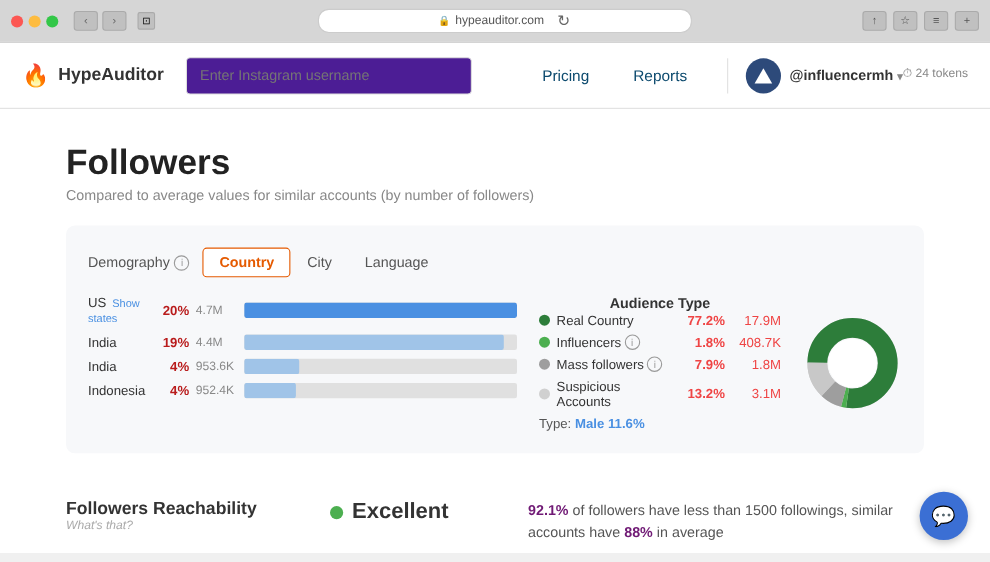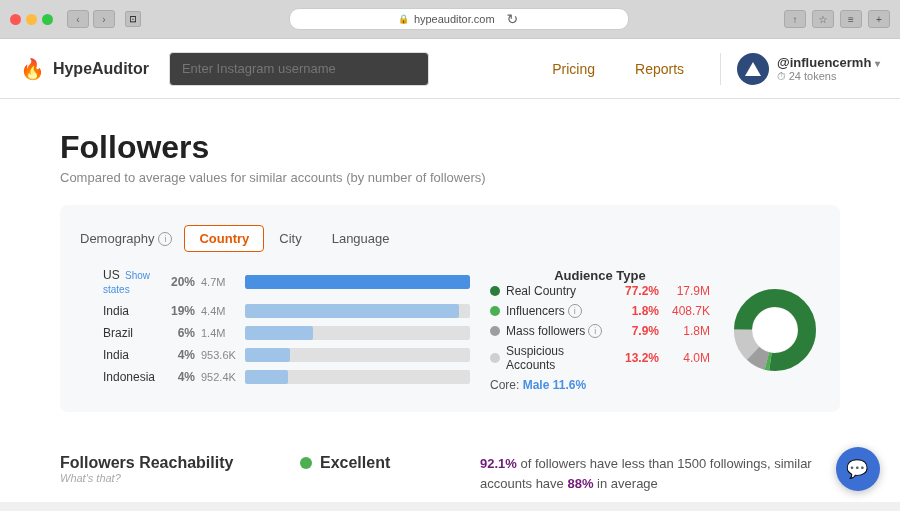--- a/index.html
+++ b/index.html
@@ -21,50 +21,50 @@
     .lock-icon { font-size: 9px; color: #888; }
     .reload-btn { margin-left: 8px; font-size: 14px; color: #666; cursor: pointer; }
     .browser-controls { display: flex; gap: 6px; align-items: center; margin-left: 8px; }
     .ctrl-btn { width: 22px; height: 18px; background: #c0c0c0; border-radius: 3px; display: flex; align-items: center; justify-content: center; font-size: 10px; color: #555; border: 1px solid #aaa; }
 
     
     .app-navbar { background: white; border-bottom: 1px solid #e0e0e0; padding: 0 20px; height: 60px; display: flex; align-items: center; }
     .logo-area { display: flex; align-items: center; gap: 8px; margin-right: 20px; }
     .logo-flame { color: #ff6600; font-size: 20px; }
     .logo-text { font-size: 16px; font-weight: 700; color: #333; }
-    .username-input { flex: 1; max-width: 260px; height: 34px; border: 1px solid #ddd; border-radius: 4px; padding: 0 12px; font-size: 13px; color: #aaa; background: #404040; }
+    .username-input { flex: 1; max-width: 260px; height: 34px; border: 1px solid #ddd; border-radius: 4px; padding: 0 12px; font-size: 13px; color: #aaa; background: #4c1d95; }
     .nav-links { display: flex; align-items: center; gap: 0; margin-left: auto; }
-    .nav-link { padding: 0 20px; font-size: 14px; color: #a16207; cursor: pointer; height: 60px; display: flex; align-items: center; text-align: center; }
+    .nav-link { padding: 0 20px; font-size: 14px; color: #0c4a6e; cursor: pointer; height: 60px; display: flex; align-items: center; text-align: center; }
     .user-area { display: flex; align-items: center; gap: 8px; margin-left: 16px; padding-left: 16px; border-left: 1px solid #e0e0e0; }
     .user-avatar { width: 32px; height: 32px; background: #2d4a7a; border-radius: 50%; display: flex; align-items: center; justify-content: center; }
     .avatar-triangle { width: 0; height: 0; border-left: 8px solid transparent; border-right: 8px solid transparent; border-bottom: 14px solid white; }
-    .user-info { display: flex; flex-direction: column; }
+    .user-info { display: flex; flex-direction: row; }
     .user-name { font-size: 13px; font-weight: 600; color: #333; }
     .user-tokens { font-size: 11px; color: #888; }
 
     
     .main-content { background: white; padding: 30px 60px; height: calc(511px - 60px - 48px); overflow-y: auto; }
     .page-title { font-size: 32px; font-weight: 800; color: #222; margin-bottom: 4px; }
     .comparison-note { font-size: 13px; color: #888; margin-bottom: 20px; }
 
     
     .followers-panel { background: #f7f8fa; border-radius: 8px; padding: 20px; margin-bottom: 24px; }
     .panel-tabs { display: flex; align-items: center; gap: 0; margin-bottom: 16px; }
     .demography-label { font-size: 13px; color: #555; margin-right: 12px; display: flex; align-items: center; gap: 4px; }
     .info-icon { width: 14px; height: 14px; border-radius: 50%; border: 1px solid #999; display: inline-flex; align-items: center; justify-content: center; font-size: 9px; color: #999; }
     .tab-btn { padding: 5px 14px; border-radius: 4px; font-size: 13px; cursor: pointer; border: 1px solid transparent; }
     .tab-btn.active { background: white; border-color: #e55a00; color: #e55a00; font-weight: 600; }
     .tab-btn.inactive { color: #555; background: transparent; }
 
     .panel-body { display: flex; gap: 20px; }
-    .country-bars { flex: 1; margin-left: 23px; }
+    .country-bars { flex: 1; }
     .bar-row { display: flex; align-items: center; margin-bottom: 8px; gap: 6px; }
     .bar-country { font-size: 12px; color: #333; width: 58px; }
     .show-states { font-size: 10px; color: #4a90e2; cursor: pointer; margin-left: 2px; }
-    .bar-pct { font-size: 12px; font-weight: 600; color: #737373; width: 28px; text-align: right; }
+    .bar-pct { font-size: 12px; font-weight: 600; color: #b91c1c; width: 28px; text-align: right; }
     .bar-value { font-size: 11px; color: #888; width: 38px; }
     .bar-track { flex: 1; height: 14px; background: #e0e0e0; border-radius: 2px; overflow: hidden; }
     .bar-fill { height: 100%; border-radius: 2px; }
     .bar-fill.primary { background: #4a90e2; }
     .bar-fill.secondary { background: #a0c4e8; }
 
     .audience-type { width: 220px; }
     .audience-title { font-size: 13px; font-weight: 600; color: #333; margin-bottom: 1px; text-align: center; }
     .audience-row { display: flex; align-items: center; margin-bottom: 6px; gap: 6px; }
     .dot { width: 10px; height: 10px; border-radius: 50%; flex-shrink: 0; }
@@ -82,21 +82,21 @@
     .donut-area { width: 90px; display: flex; align-items: center; justify-content: center; }
 
     
     .metric-row { display: flex; align-items: flex-start; padding: 18px 0; border-bottom: 1px solid #f0f0f0; }
     .metric-label-area { width: 240px; flex-shrink: 0; }
     .metric-title { font-size: 16px; font-weight: 700; color: #333; }
     .metric-whats-that { font-size: 11px; color: #aaa; cursor: pointer; font-style: italic; }
     .metric-result { display: flex; align-items: center; gap: 8px; width: 180px; }
     .status-dot { width: 12px; height: 12px; border-radius: 50%; flex-shrink: 0; }
     .status-dot.excellent { background: #4caf50; }
-    .status-label { font-size: 16px; font-weight: 700; color: #333; }
+    .status-label { font-size: 20px; font-weight: 700; color: #333; }
     .metric-desc { flex: 1; font-size: 13px; color: #555; line-height: 1.5; }
     .metric-bold { font-weight: 700; color: #701a75; }
 
     
     .chat-button { position: fixed; bottom: 20px; right: 20px; width: 44px; height: 44px; background: #3b6fd4; border-radius: 50%; display: flex; align-items: center; justify-content: center; cursor: pointer; box-shadow: 0 2px 8px rgba(0,0,0,0.25); }
     .chat-icon { color: white; font-size: 18px; }
   </style>
 </head>
 <body>
 
@@ -179,28 +179,20 @@
 
         <div class="bar-row">
           <span class="bar-country">India</span>
           <span class="bar-pct">19%</span>
           <span class="bar-value">4.4M</span>
           <div class="bar-track">
             <div class="bar-fill secondary" style="width:95%"></div>
           </div>
         </div>
 
-        <div class="bar-row">
-          <span class="bar-country">Brazil</span>
-          <span class="bar-pct">6%</span>
-          <span class="bar-value">1.4M</span>
-          <div class="bar-track">
-            <div class="bar-fill secondary" style="width:30%"></div>
-          </div>
-        </div>
 
         <div class="bar-row">
           <span class="bar-country">India</span>
           <span class="bar-pct">4%</span>
           <span class="bar-value">953.6K</span>
           <div class="bar-track">
             <div class="bar-fill secondary" style="width:20%"></div>
           </div>
         </div>
 
@@ -235,24 +227,24 @@
           <div class="dot dot-gray"></div>
           <span class="audience-label">Mass followers <span class="info-icon">i</span></span>
           <span class="audience-pct">7.9%</span>
           <span class="audience-num">1.8M</span>
         </div>
 
         <div class="audience-row">
           <div class="dot dot-light-gray"></div>
           <span class="audience-label">Suspicious Accounts</span>
           <span class="audience-pct">13.2%</span>
-          <span class="audience-num">4.0M</span>
+          <span class="audience-num">3.1M</span>
         </div>
         <div class="core-line">
-          <span>Core:</span>
+          <span>Type:</span>
           <span class="core-value">Male 11.6%</span>
         </div>
       </div>
 
       <div class="donut-area">
         <svg width="88" height="88" viewBox="0 0 88 88">
 
           <circle cx="44" cy="44" r="32" fill="none" stroke="#d0d0d0" stroke-width="18"></circle>
 
           <circle cx="44" cy="44" r="32" fill="none" stroke="#2d7d3a" stroke-width="18" stroke-dasharray="155.2 45.8" stroke-dashoffset="50.25" transform="rotate(-90 44 44)"></circle>

